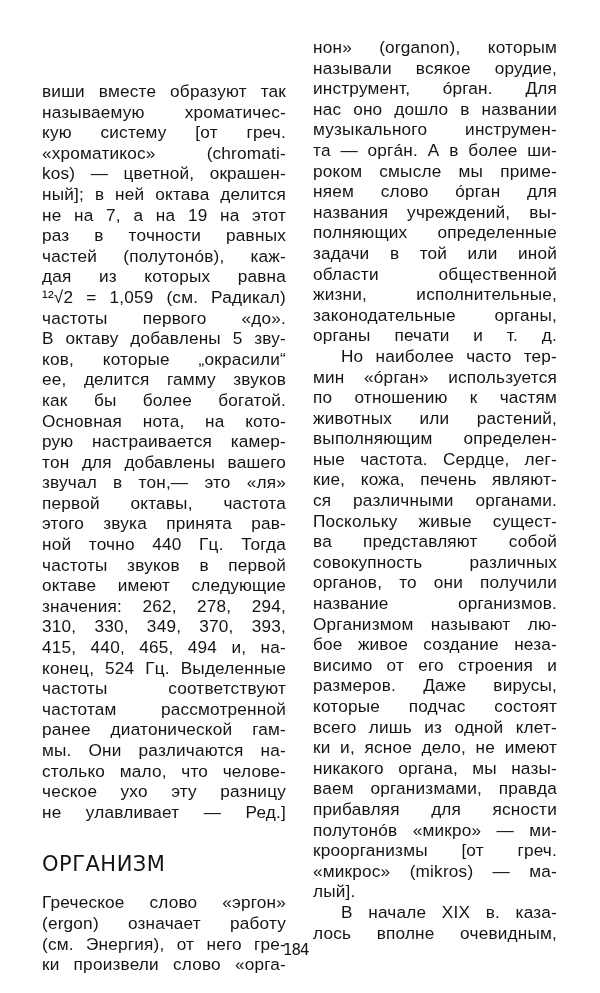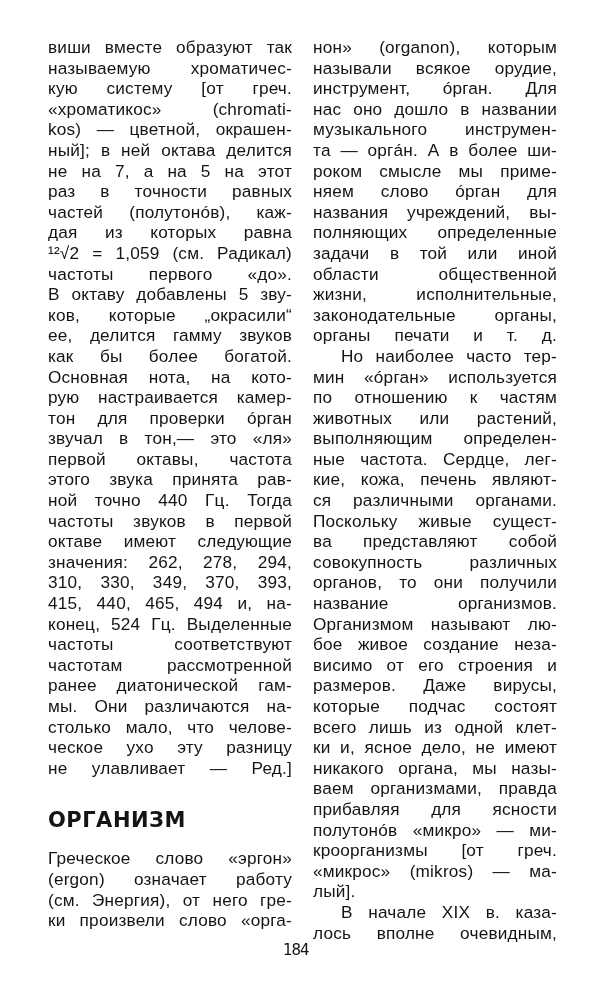--- a/index.html
+++ b/index.html
@@ -1,53 +1,53 @@
 <!DOCTYPE html>
 <html><head>
 <meta charset="utf-8">
 <style>
   html, body { margin:0; padding:0; background:#ffffff; }
   body { width:600px; height:993px; position:relative; overflow:hidden;
          font-family:"Liberation Serif", "DejaVu Serif", serif; color:#141414; }
   .col { position:absolute; top:37px; width:244px; }
-  #col-left { left:48px; }
+  #col-left { left:42px;margin-top:44px; }
   #col-right { left:313px; }
   .ln { height:20.6px; line-height:20.6px; font-size:17.2px; white-space:nowrap;
         text-align:justify; text-align-last:justify; letter-spacing:0.2px;
         font-family:"Liberation Sans", "DejaVu Sans", sans-serif; font-stretch:condensed; }
   .ln.last { text-align-last:left; }
   .ln.indent { padding-left:28px; }
   .heading { height:56px; line-height:56px; font-family:"DejaVu Sans", sans-serif;
-             font-weight:700; font-size:21px; letter-spacing:0.5px; margin-top:14px; }
+             font-weight:400; font-size:21px; letter-spacing:0.5px; margin-top:14px; }
   .pagenum { position:absolute; left:283px; top:941px; font-family:"DejaVu Sans", sans-serif;
              font-weight:normal; font-size:15px; letter-spacing:-1px; }
 </style>
 </head>
 <body>
 
 <div id="col-left" class="col">
   <div class="ln">виши вместе образуют так</div>
   <div class="ln">называемую хроматичес-</div>
   <div class="ln">кую систему [от греч.</div>
   <div class="ln">«хроматикос» (chromati-</div>
   <div class="ln">kos) — цветной, окрашен-</div>
   <div class="ln">ный]; в ней октава делится</div>
-  <div class="ln">не на 7, а на 5 на этот</div>
+  <div class="ln">не на 7, а на 19 на этот</div>
   <div class="ln">раз в точности равных</div>
   <div class="ln">частей (полутонóв), каж-</div>
   <div class="ln">дая из которых равна</div>
   <div class="ln">¹²√2 = 1,059 (см. Радикал)</div>
   <div class="ln">частоты первого «до».</div>
   <div class="ln">В октаву добавлены 5 зву-</div>
   <div class="ln">ков, которые „окрасили“</div>
   <div class="ln">ее, делится гамму звуков</div>
   <div class="ln">как бы более богатой.</div>
   <div class="ln">Основная нота, на кото-</div>
   <div class="ln">рую настраивается камер-</div>
-  <div class="ln">тон для проверки óрган</div>
+  <div class="ln">тон для добавлены вашего</div>
   <div class="ln">звучал в тон,— это «ля»</div>
   <div class="ln">первой октавы, частота</div>
   <div class="ln">этого звука принята рав-</div>
   <div class="ln">ной точно 440 Гц. Тогда</div>
   <div class="ln">частоты звуков в первой</div>
   <div class="ln">октаве имеют следующие</div>
   <div class="ln">значения: 262, 278, 294,</div>
   <div class="ln">310, 330, 349, 370, 393,</div>
   <div class="ln">415, 440, 465, 494 и, на-</div>
   <div class="ln">конец, 524 Гц. Выделенные</div>

